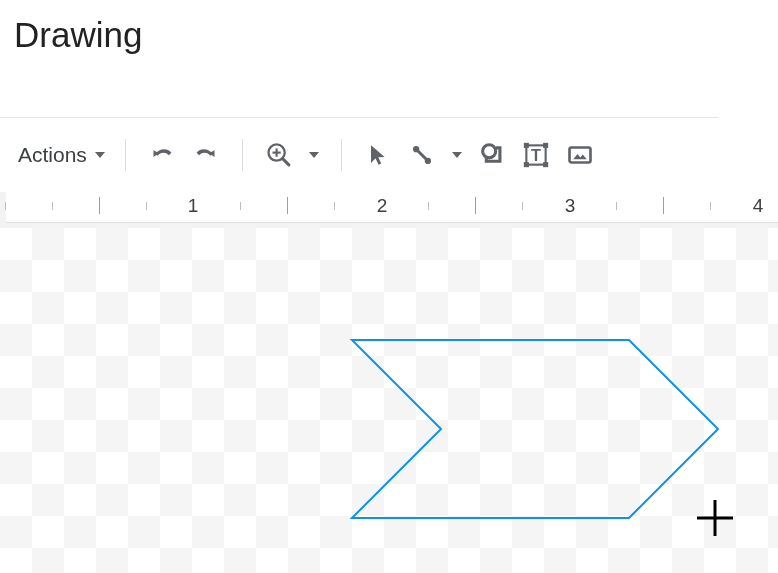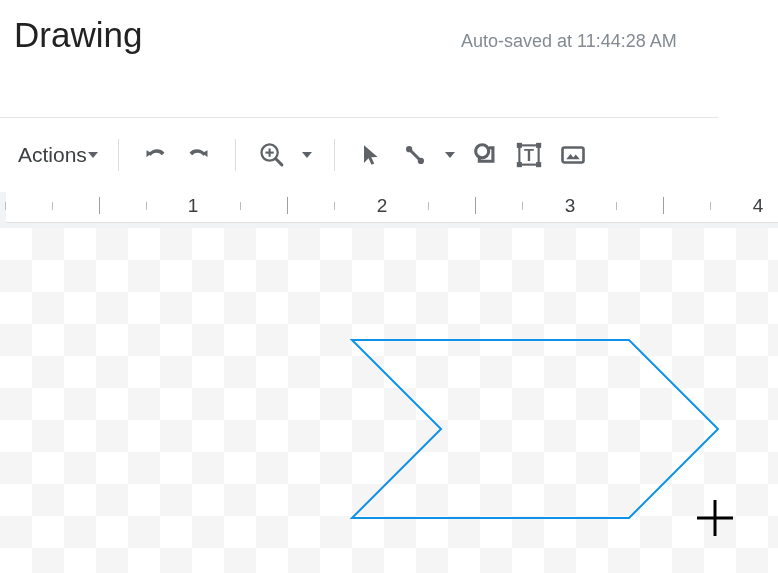--- a/index.html
+++ b/index.html
@@ -60,21 +60,21 @@
     display: flex;
     align-items: center;
     justify-content: center;
     height: 46px;
     color: #5f6368;
     cursor: default;
   }
   .actions-btn {
     margin-left: 14px;
     padding: 0 6px 0 4px;
-    gap: 1px;
+    gap: 8px;
   }
   .actions-label {
     font-size: 21px;
     color: #3c4043;
     font-weight: 400;
   }
   .caret {
     width: 0; height: 0;
     border-left: 5px solid transparent;
     border-right: 5px solid transparent;
@@ -158,21 +158,20 @@
   .cursor-cross {
     position: absolute;
     pointer-events: none;
   }
 </style>
 </head>
 <body>
 
 <div class="header">
   <div class="doc-title">Drawing</div>
-  <div class="autosave">Auto-saved at 11:44:28 AM</div>
 </div>
 
 <div class="toolbar">
 
   <div class="tb-item actions-btn">
     <span class="actions-label">Actions</span>
     <span class="caret"></span>
   </div>
 
   <div class="tb-sep"></div>

